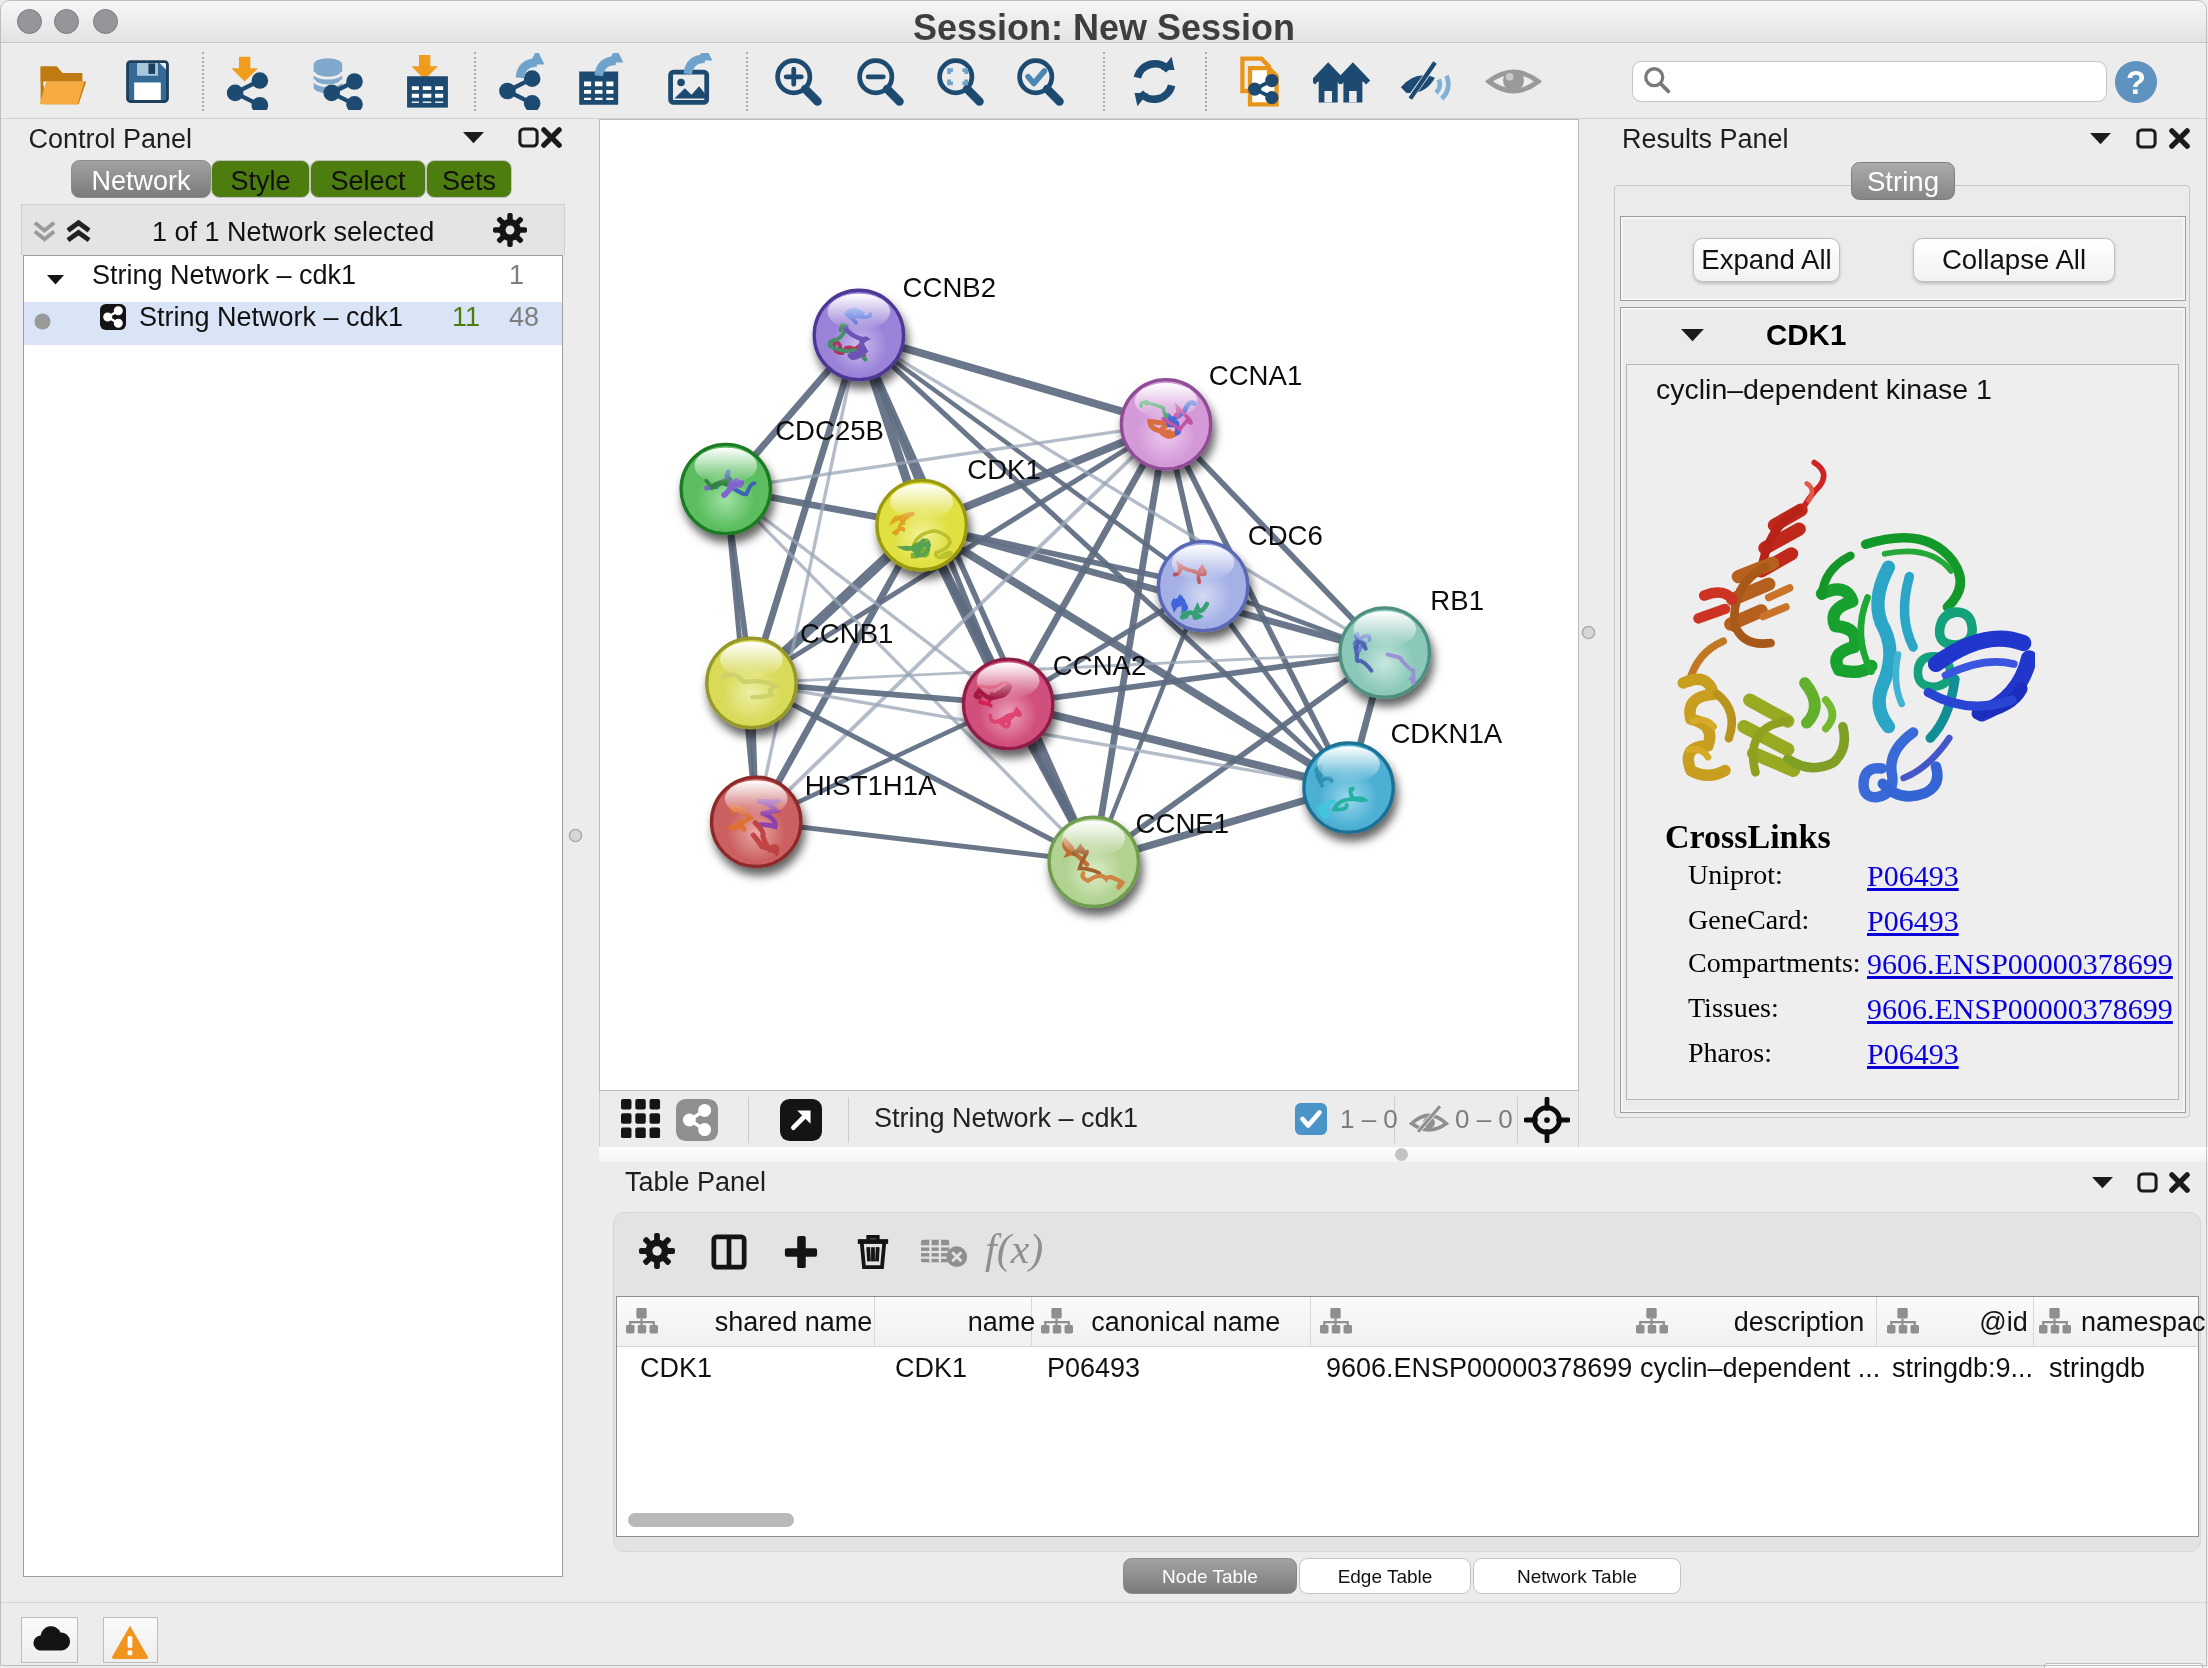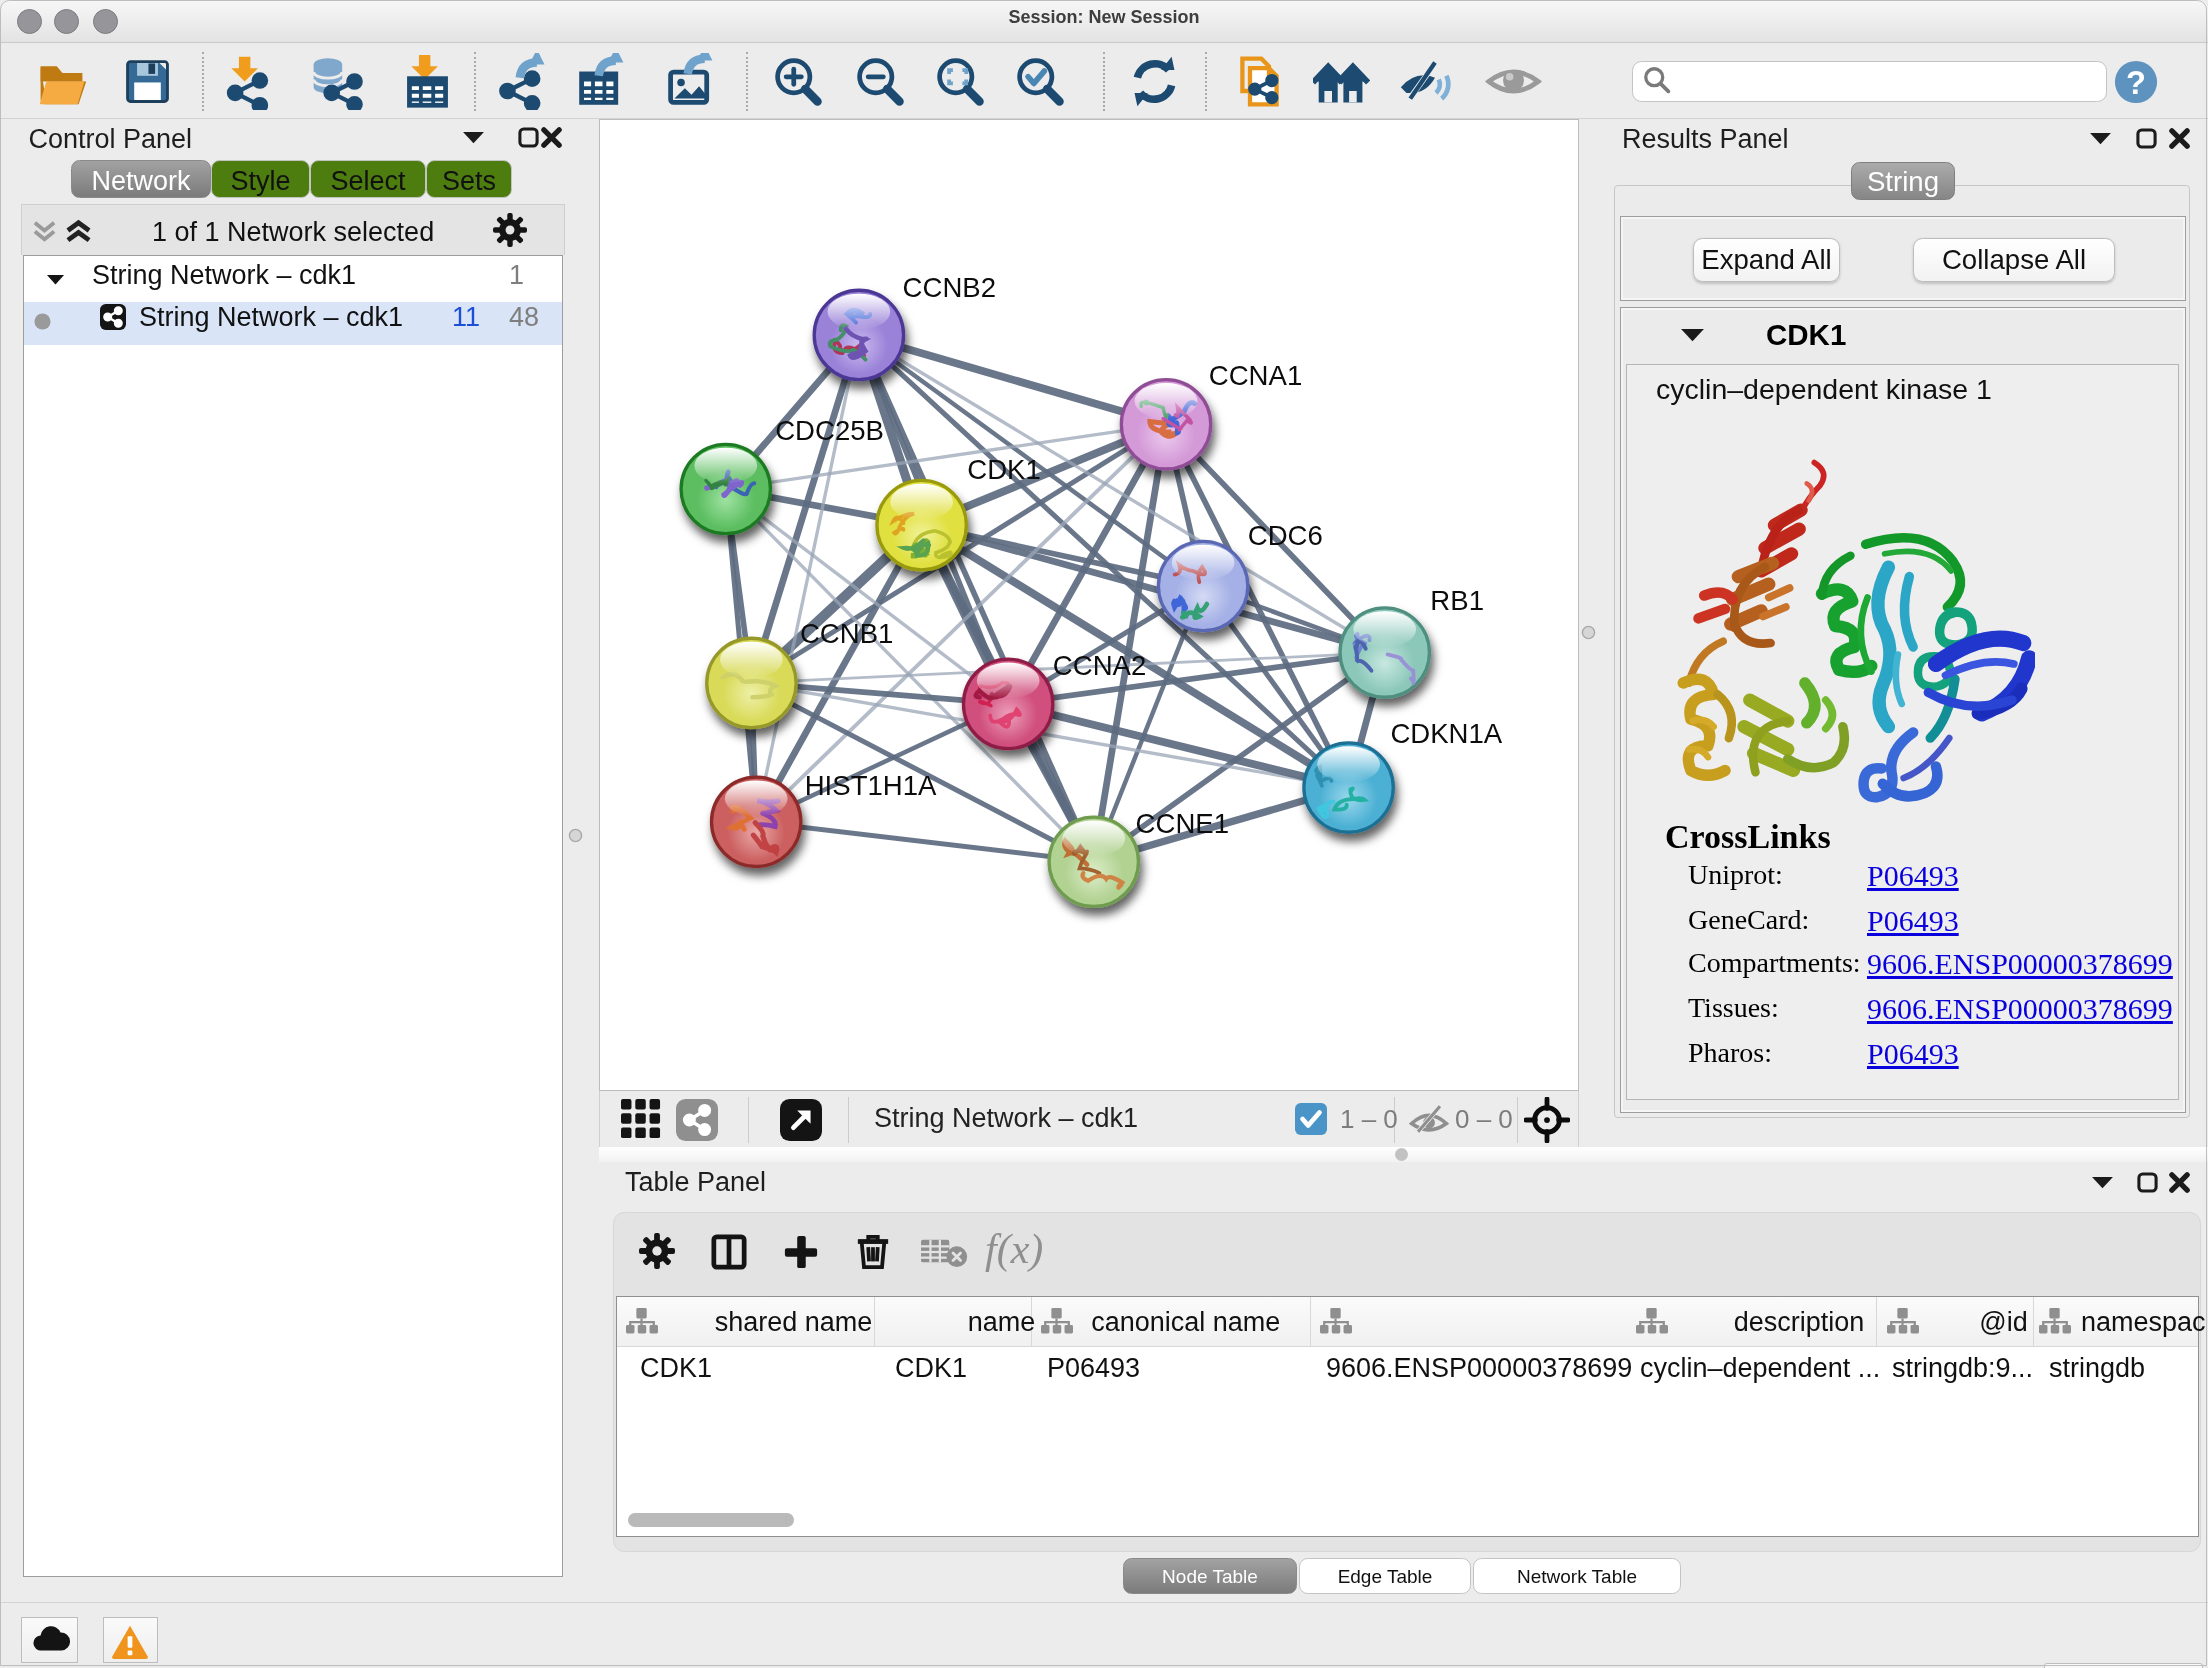--- a/index.html
+++ b/index.html
@@ -5,21 +5,21 @@
   html,body{margin:0;padding:0;}
   body{width:2208px;height:1668px;position:relative;overflow:hidden;
        background:#ececec;font-family:"Liberation Sans",sans-serif;
        -webkit-font-smoothing:antialiased;}
   .abs{position:absolute;}
   
   #titlebar{left:0;top:0;width:2208px;height:42px;
      background:linear-gradient(#f7f7f7,#e3e3e3);
      border-bottom:1.9px solid #c9c9c9;border-radius:9.5px 9.5px 0 0;}
   .tl{width:23px;height:23px;border-radius:50%;background:#95959a;border:1.4px solid #7b7b80;top:8.6px;}
-  #wtitle{width:2208px;top:6.7px;text-align:center;font-size:18px;font-weight:bold;color:#3e3e3e;}
+  #wtitle{width:2208px;top:6.7px;text-align:center;font-size:36px;font-weight:bold;color:#3e3e3e;}
   
   #toolbar{left:0;top:44px;width:2208px;height:74px;background:#ececec;border-bottom:1.9px solid #d2d2d2;}
   .tsep{top:52px;height:59px;width:0;border-left:2.9px dotted #a9a9a9;}
   #searchbox{left:1632px;top:61px;width:473px;height:39px;background:#fff;border:1.9px solid #c4c4c4;border-radius:9.5px;}
   
   .ptitle{font-size:27px;color:#1e1e1e;}
   
   #cp-title{left:28.5px;top:124px;}
   .tabrow{top:160px;height:42px;font-size:27px;color:#111;}
   .tab{position:absolute;top:0;height:38px;line-height:40px;text-align:center;
@@ -86,21 +86,21 @@
 </div>
 <div id="cp-bar" class="abs"></div>
 <div class="abs" style="left:152px;top:217px;width:285px;font-size:27px;color:#111;">1 of 1 Network selected</div>
 <div id="cp-tree" class="abs">
   <div class="trow" style="top:3.8px;">
     <span style="position:absolute;left:68px;">String Network – cdk1</span>
     <span style="position:absolute;right:38px;color:#7e7e7e;">1</span>
   </div>
   <div class="trow" style="top:46px;background:#d9e4f6;">
     <span style="position:absolute;left:115px;">String Network – cdk1</span>
-    <span style="position:absolute;right:82px;color:#1d4ed8;">11</span>
+    <span style="position:absolute;right:82px;color:#4d7c0f;">11</span>
     <span style="position:absolute;right:23px;color:#7e7e7e;">48</span>
   </div>
 </div>
 
 <div id="netpanel" class="abs"></div>
 <svg class="abs" id="graph" style="left:601px;top:121px;" width="976" height="968" viewBox="0 0 1026 1018">
 <defs>
 <radialGradient id="gCCNB2" cx="50%" cy="62%" r="72%">
         <stop offset="0%" stop-color="#cbbcf0"></stop>
         <stop offset="45%" stop-color="#9a82d8"></stop>

